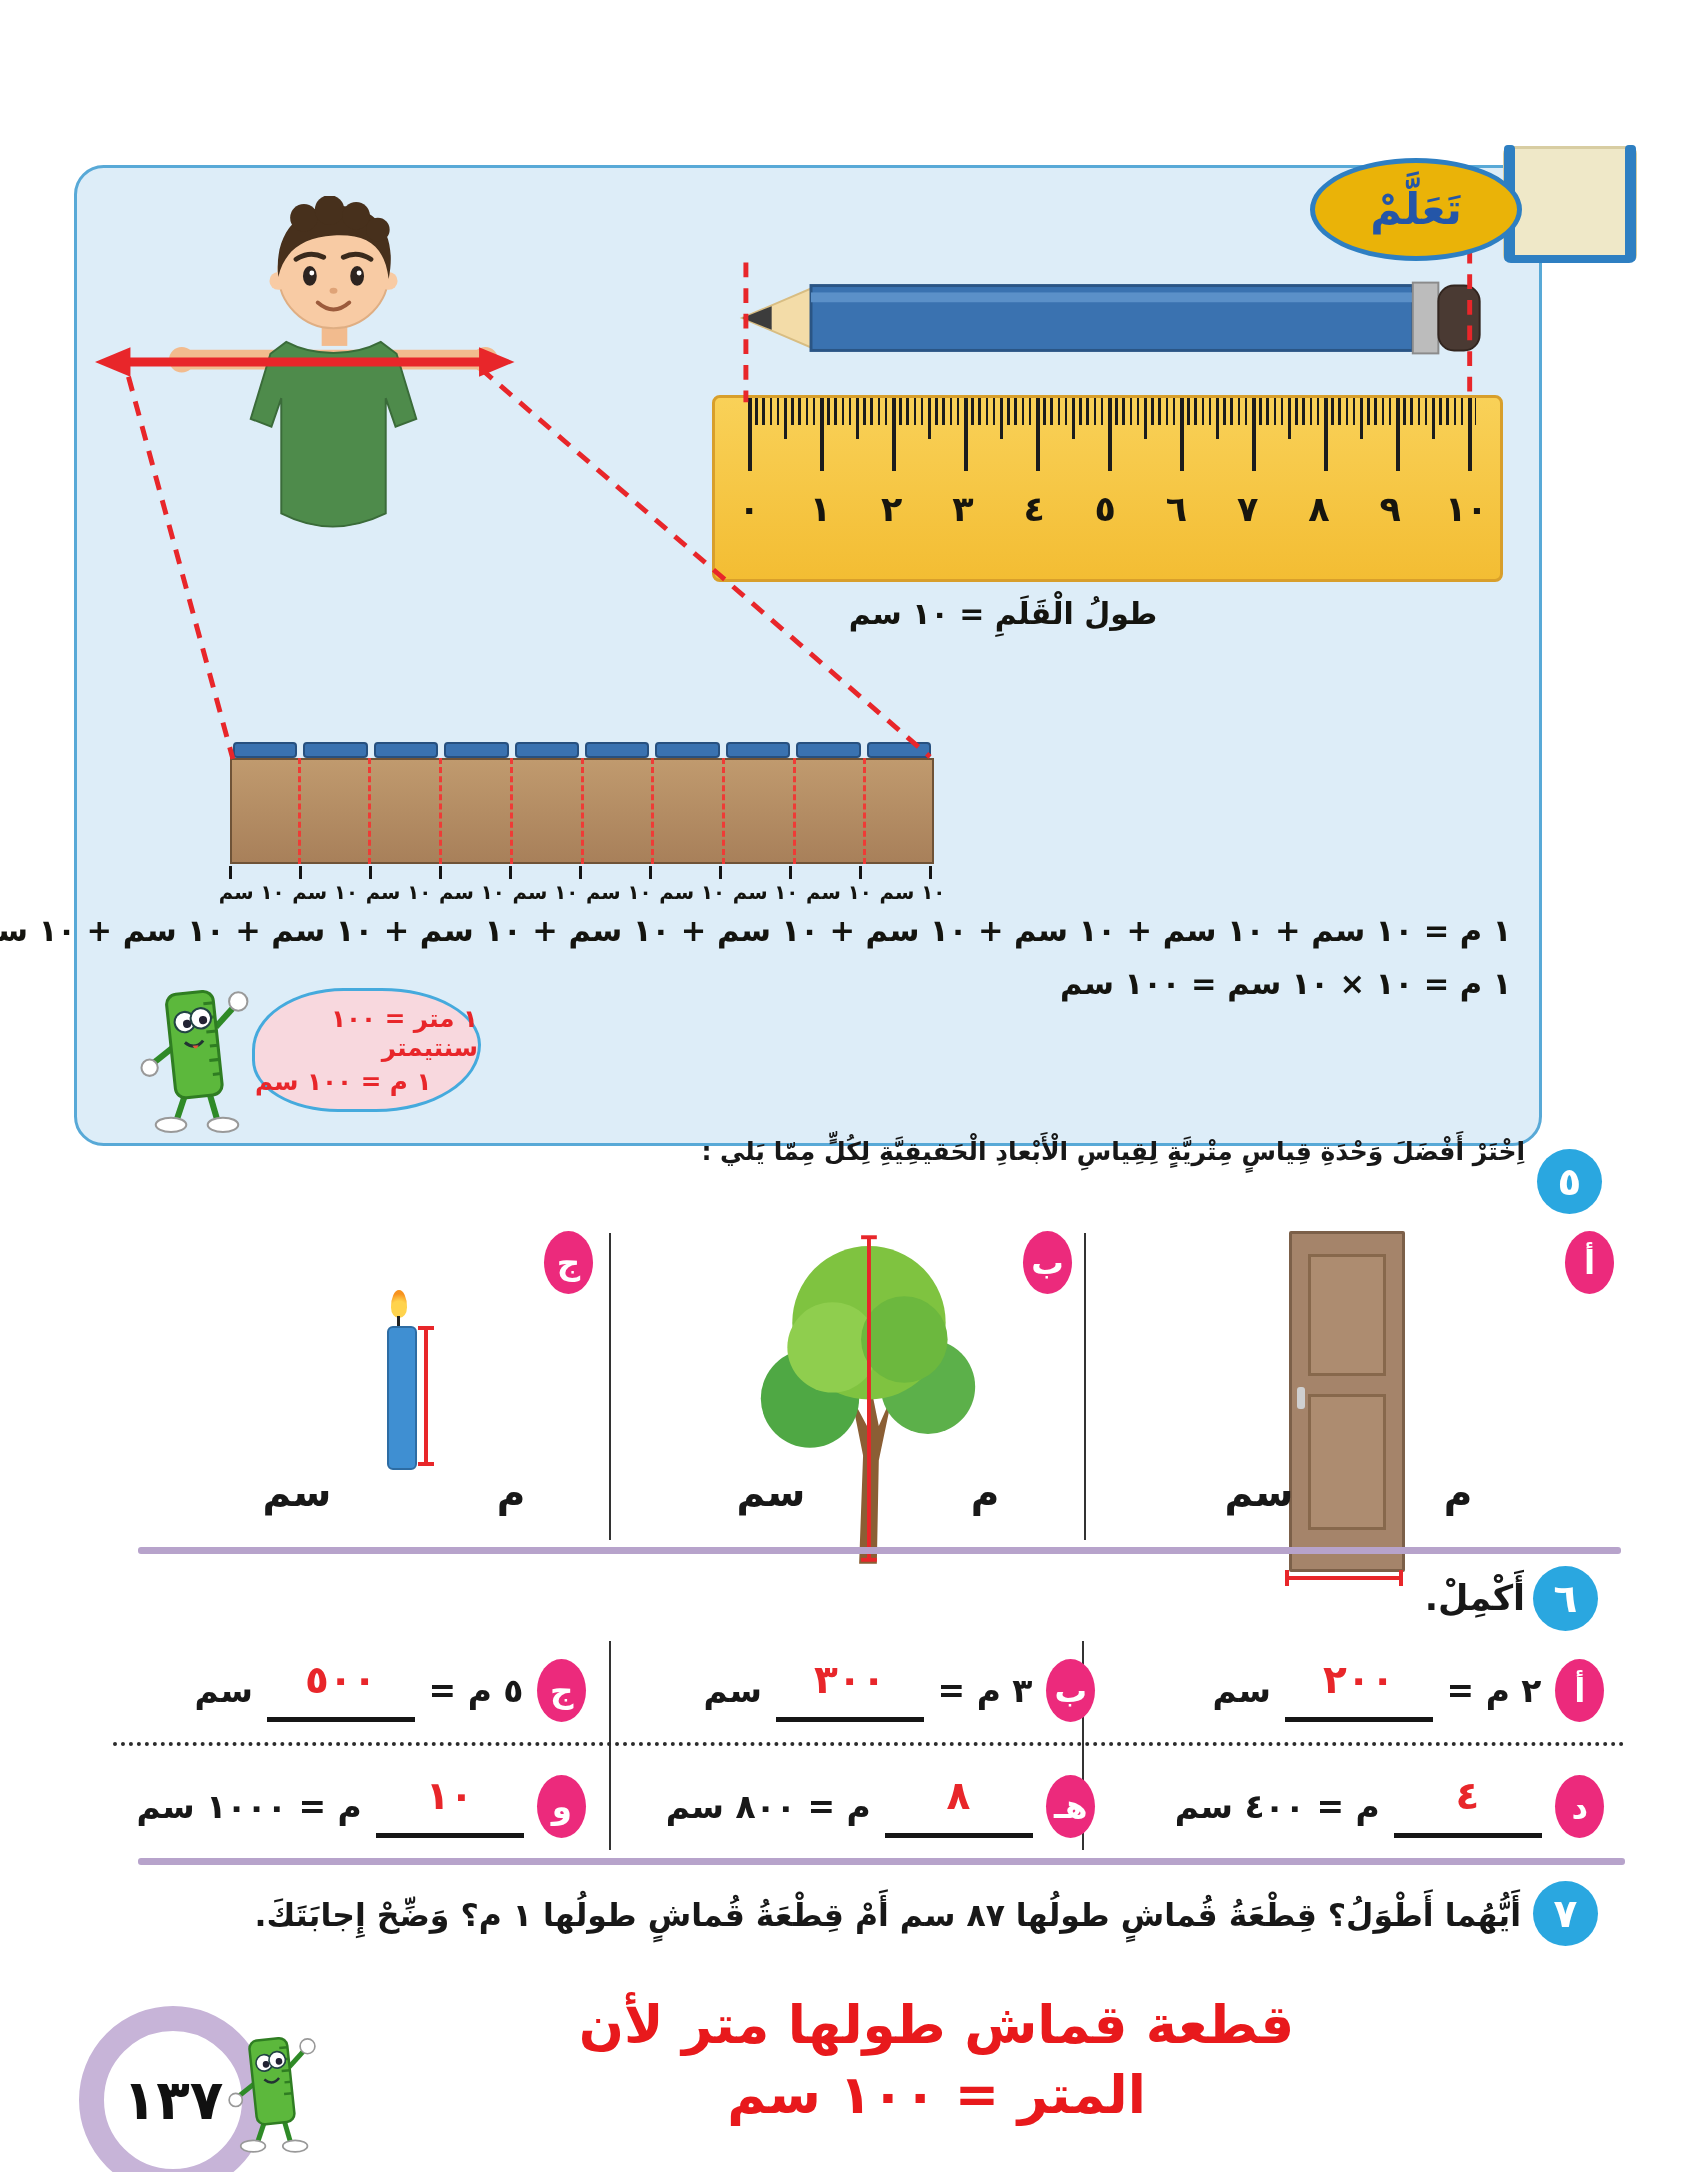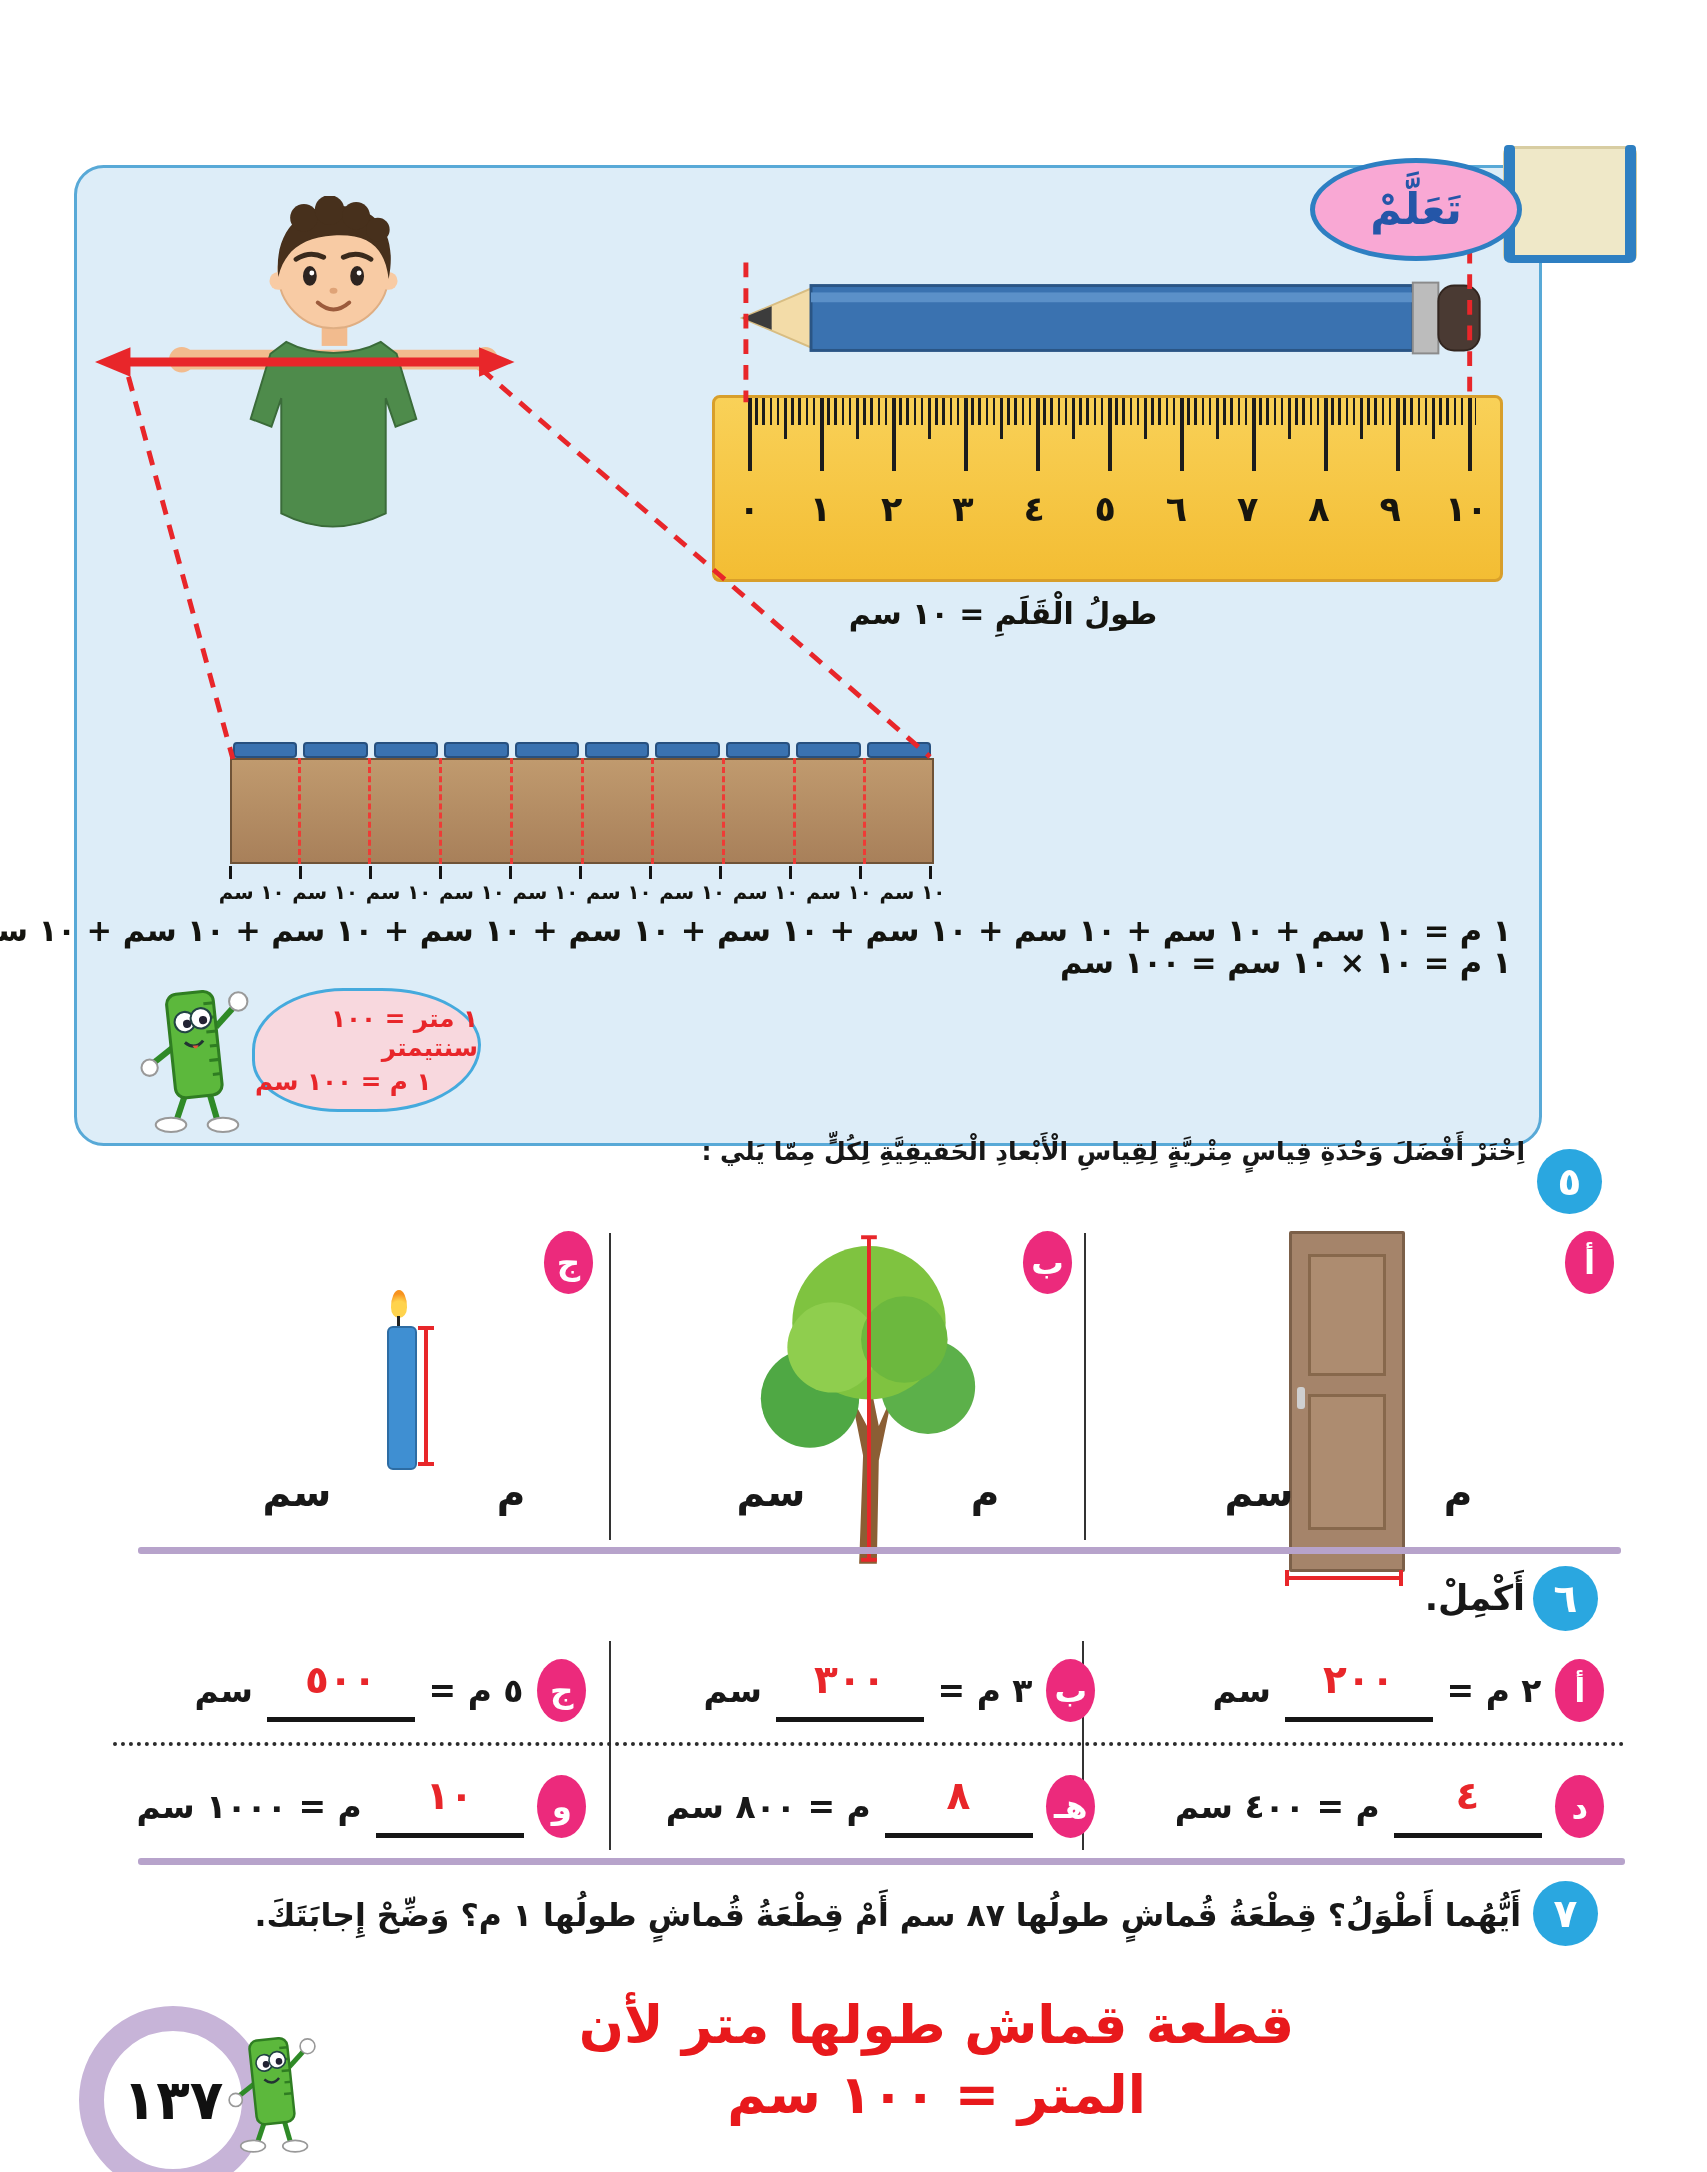--- a/index.html
+++ b/index.html
@@ -6,21 +6,21 @@
   .page{position:relative;width:1707px;height:2172px;background:#ffffff;overflow:hidden;
         font-family:"DejaVu Sans",sans-serif;direction:rtl;}
   .abs{position:absolute;}
 
   
   .learn-box{position:absolute;left:74px;top:165px;width:1462px;height:975px;
              background:#ddedf8;border:3.9px solid #58a9d7;border-radius:29.6px;}
   .learn-box *{box-sizing:border-box;}
 
   .taallam{position:absolute;left:1310px;top:140px;width:330px;height:120px;z-index:6;}
-  .taallam-oval{position:absolute;left:0;top:17.7px;width:202px;height:93px;background:#f9a8d4;
+  .taallam-oval{position:absolute;left:0;top:17.7px;width:202px;height:93px;background:#eab308;
                 border:5.9px solid #2e7fc2;border-radius:50%;display:flex;align-items:center;justify-content:center;
                 font-size:43px;font-weight:bold;color:#2456a8;}
   .taallam-book{position:absolute;left:193px;top:5.9px;width:128px;height:106px;background:#efe8c8;
                 border:3px solid #d8cda2;border-bottom:8.9px solid #2e7fc2;border-radius:7.9px;}
   .taallam-book::before,.taallam-book::after{content:"";position:absolute;top:-3.9px;bottom:-5.9px;width:10.8px;background:#2e7fc2;border-radius:3.9px;}
   .taallam-book::before{left:-2px;} .taallam-book::after{right:-2px;}
 
   .overlay-svg{position:absolute;left:0;top:0;width:1454px;height:967px;pointer-events:none;z-index:3;}
   .dash{stroke:#e8262a;stroke-width:5;stroke-dasharray:15 11;fill:none;}
 
@@ -49,21 +49,21 @@
        background:linear-gradient(#c09a6e,#a8805a);border:2px solid #6f5337;}
   .bar-overlay{position:absolute;left:153px;top:590px;width:704px;height:106px;display:flex;direction:ltr;}
   .bar-overlay>div{flex:1;border-right:3px dashed #ef3b36;}
   .bar-overlay>div:last-child{border-right:none;}
   .bar-ticks{position:absolute;left:152px;top:698px;width:708px;height:12.8px;
     background:repeating-linear-gradient(to right,#151515 0 3px,transparent 3px 70px);}
   .bar-labels{position:absolute;left:138px;top:713px;width:734px;display:flex;direction:ltr;}
   .bar-labels>span{flex:1;text-align:center;font-size:19.7px;font-weight:bold;color:#14140f;}
 
   .eq{position:absolute;right:27.6px;white-space:nowrap;font-size:30.5px;font-weight:bold;color:#14140f;}
-  .eq1{top:745px;} .eq2{top:777px;}
+  .eq1{top:745px;} .eq2{top:798px;}
 
   .bubble{position:absolute;left:175px;top:820px;width:229px;height:124px;background:#f8d8de;
           border:3.9px solid #45aadd;border-radius:48% 52% 55% 45% / 60% 55% 65% 50%;
           display:flex;flex-direction:column;align-items:flex-end;justify-content:center;gap:5.9px;
           font-size:24.6px;font-weight:bold;color:#e8262a;z-index:4;}
   .ruler-char{position:absolute;z-index:4;}
 
   
   .numbadge{position:absolute;width:65px;height:65px;border-radius:50%;background:#2aa7e0;color:#fff;
             display:flex;align-items:center;justify-content:center;font-size:39px;font-weight:bold;}

